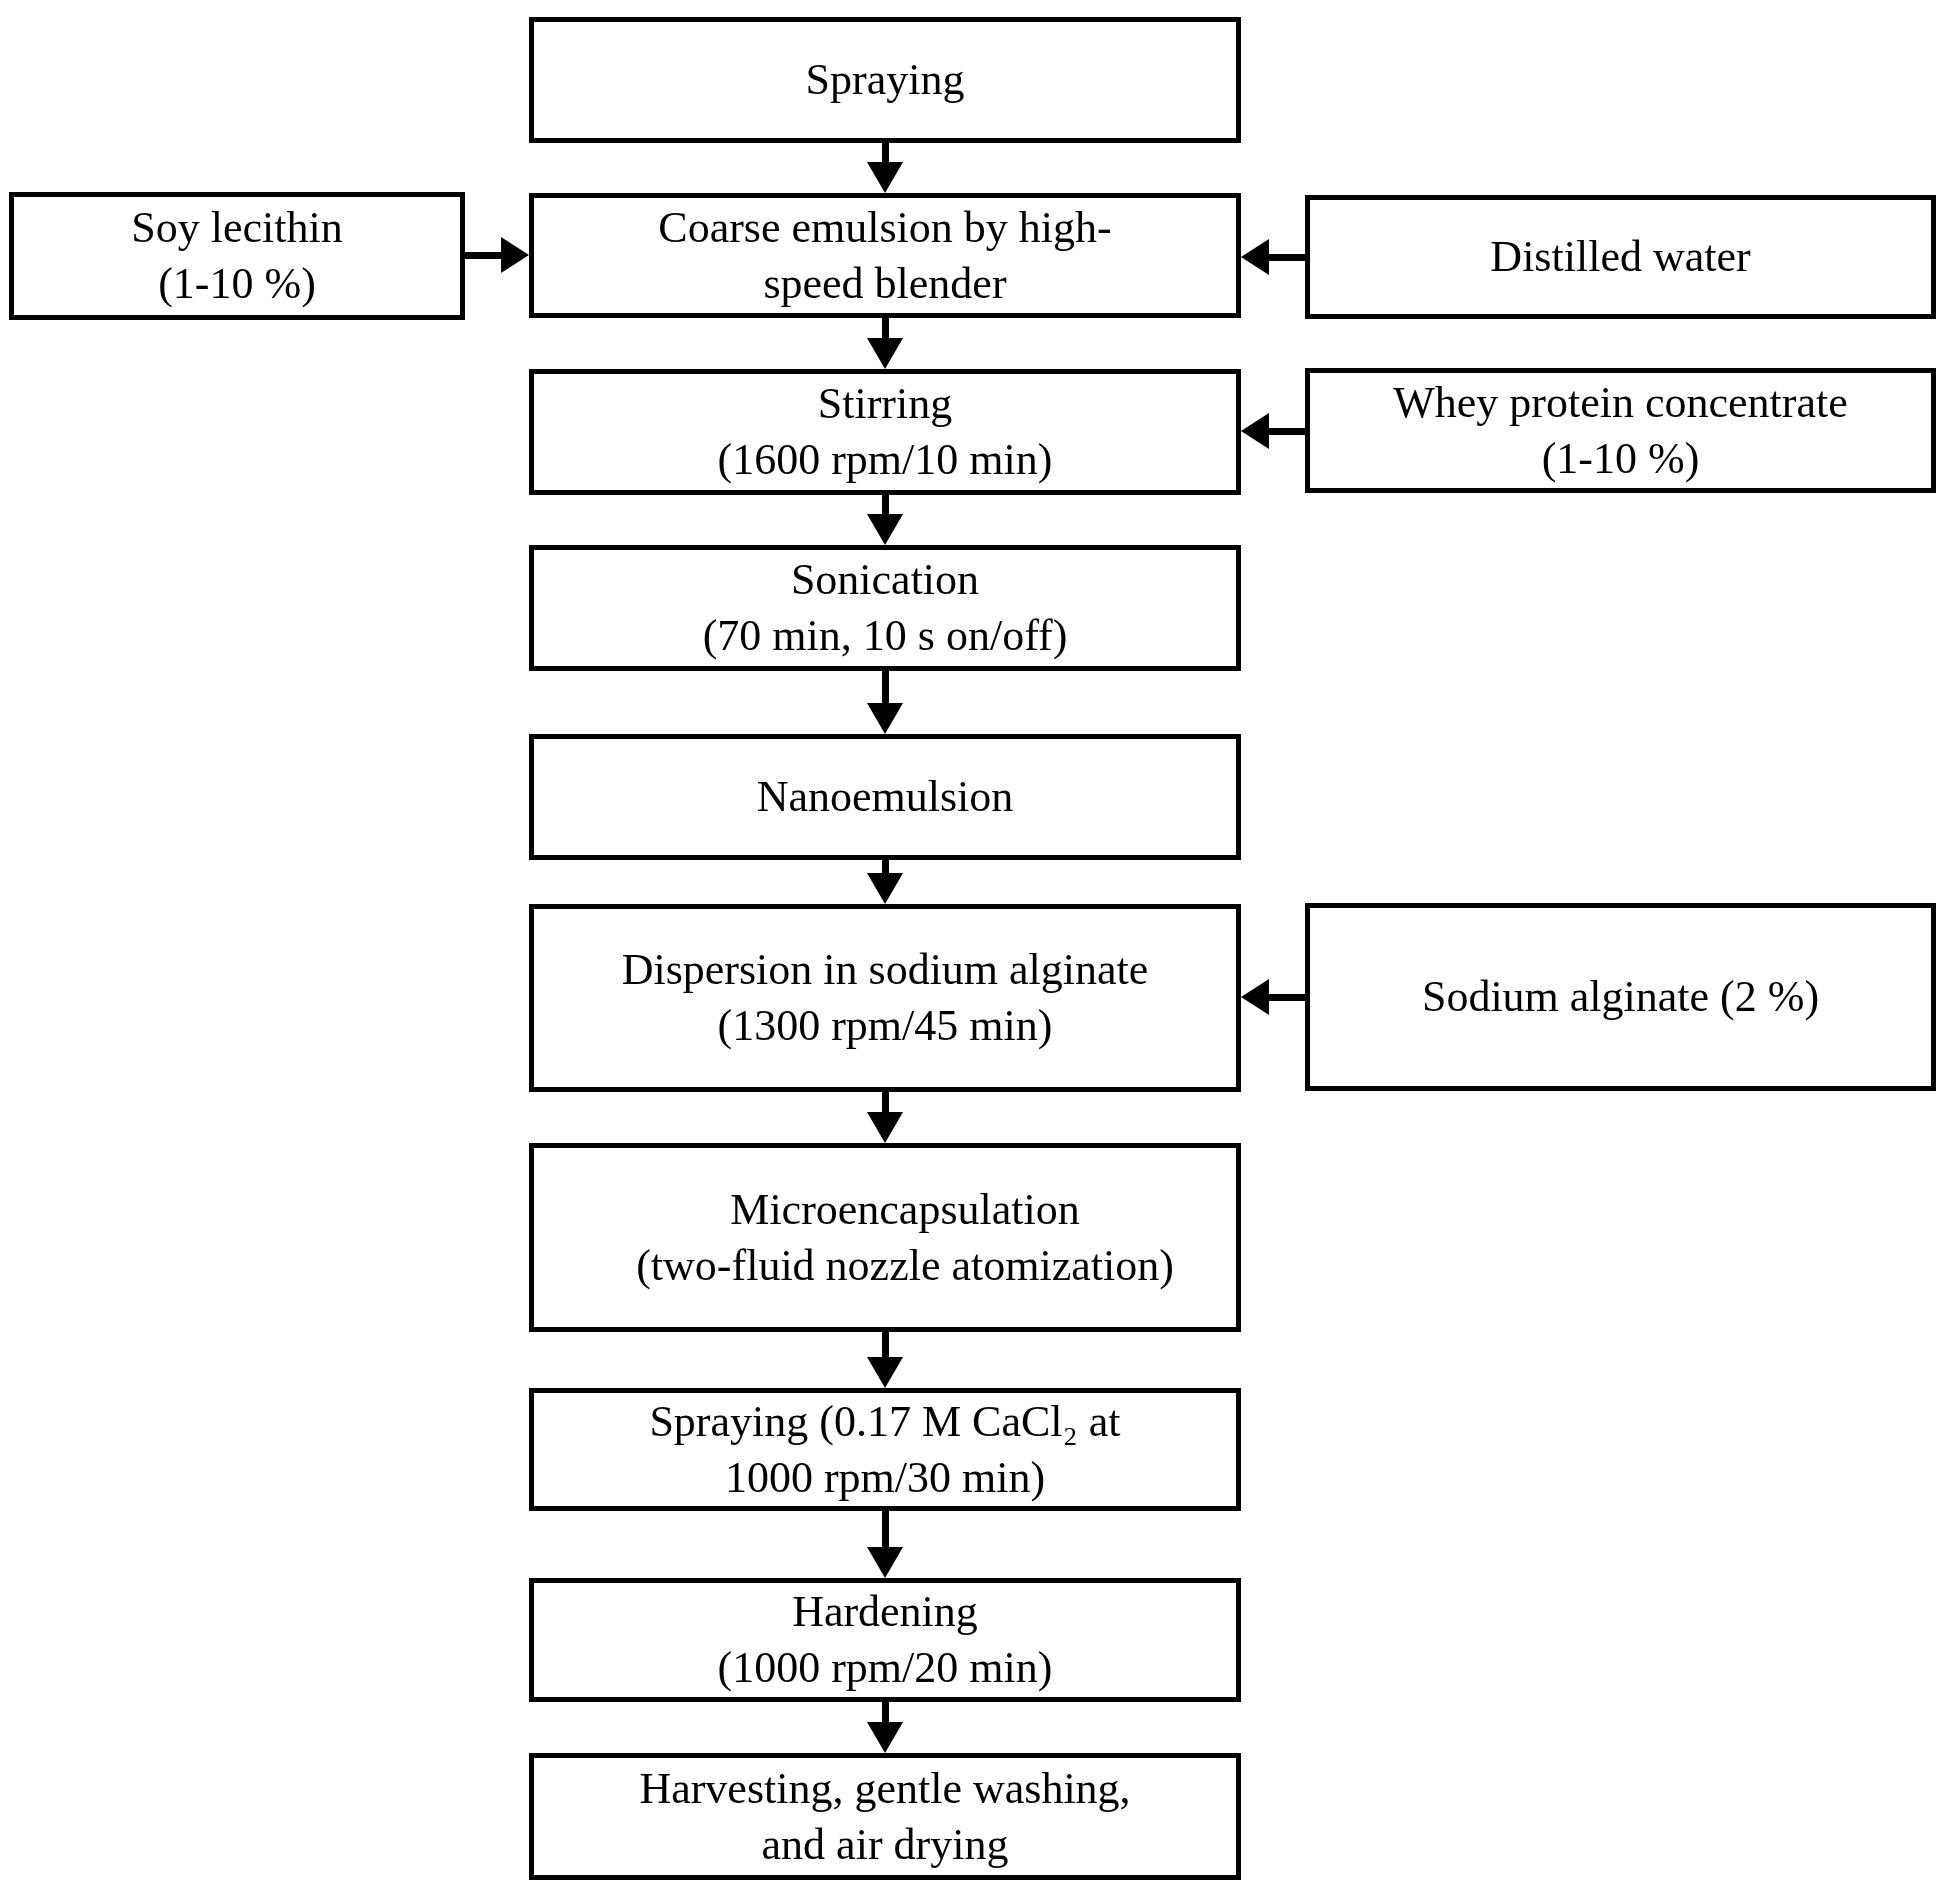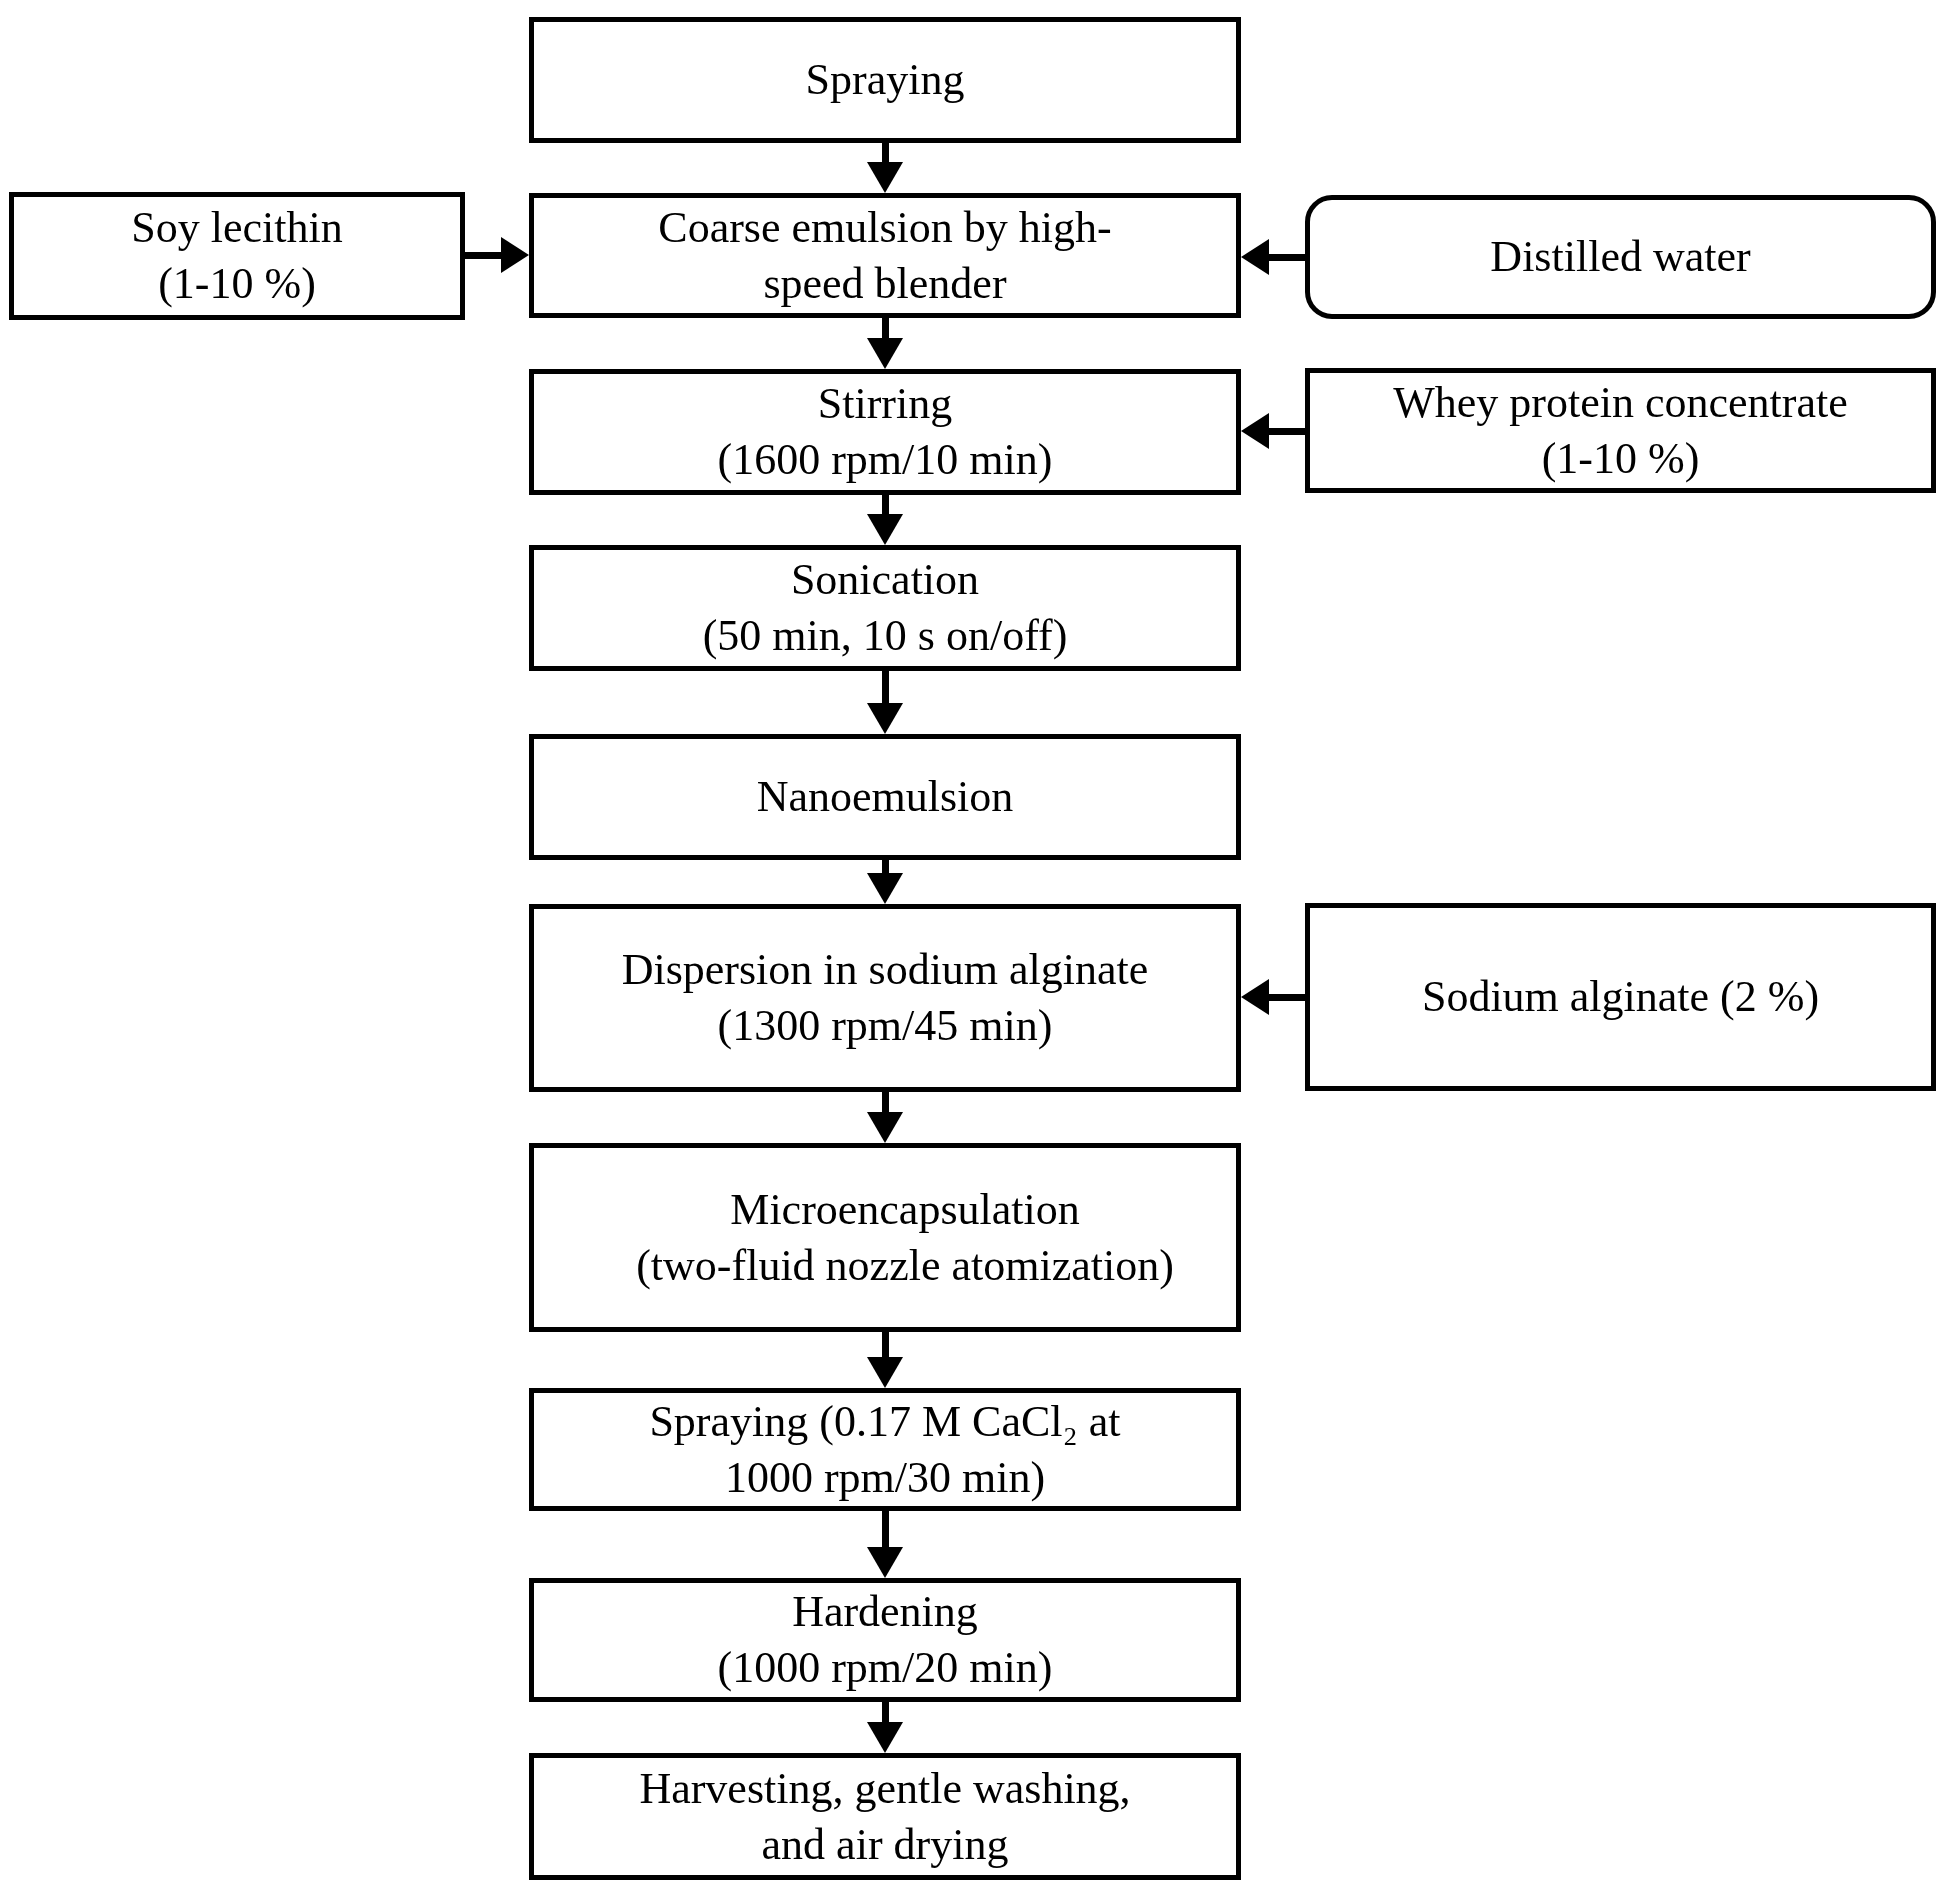--- a/index.html
+++ b/index.html
@@ -71,21 +71,21 @@
   <div class="box" style="left:529px; top:193px;  width:712px; height:125px;">
     <span class="label">Coarse emulsion by high-
 speed blender</span>
   </div>
   <div class="box" style="left:529px; top:369px;  width:712px; height:126px;">
     <span class="label">Stirring
 (1600 rpm/10 min)</span>
   </div>
   <div class="box" style="left:529px; top:545px;  width:712px; height:126px;">
     <span class="label">Sonication
-(50 min, 10 s on/off)</span>
+(70 min, 10 s on/off)</span>
   </div>
   <div class="box" style="left:529px; top:734px; width:712px; height:126px;">
     <span class="label">Nanoemulsion</span>
   </div>
   <div class="box" style="left:529px; top:904px; width:712px; height:188px;">
     <span class="label">Dispersion in sodium alginate
 (1300 rpm/45 min)</span>
   </div>
   <div class="box" style="left:529px; top:1143px; width:712px; height:189px;padding-left:40px;">
     <span class="label">Microencapsulation
@@ -101,21 +101,21 @@
   </div>
   <div class="box" style="left:529px; top:1753px; width:712px; height:127px;">
     <span class="label">Harvesting, gentle washing,
 and air drying</span>
   </div>
 
   <div class="box" style="left:9px;   top:192px;  width:456px; height:128px;">
     <span class="label">Soy lecithin
 (1-10 %)</span>
   </div>
-  <div class="box" style="left:1305px; top:195px;  width:631px; height:124px;border-radius:27px;">
+  <div class="box" style="left:1305px; top:195px;  width:631px; height:124px;">
     <span class="label">Distilled water</span>
   </div>
   <div class="box" style="left:1305px; top:368px;  width:631px; height:125px;">
     <span class="label">Whey protein concentrate
 (1-10 %)</span>
   </div>
   <div class="box" style="left:1305px; top:903px; width:631px; height:188px;">
     <span class="label">Sodium alginate (2 %)</span>
   </div>
 

